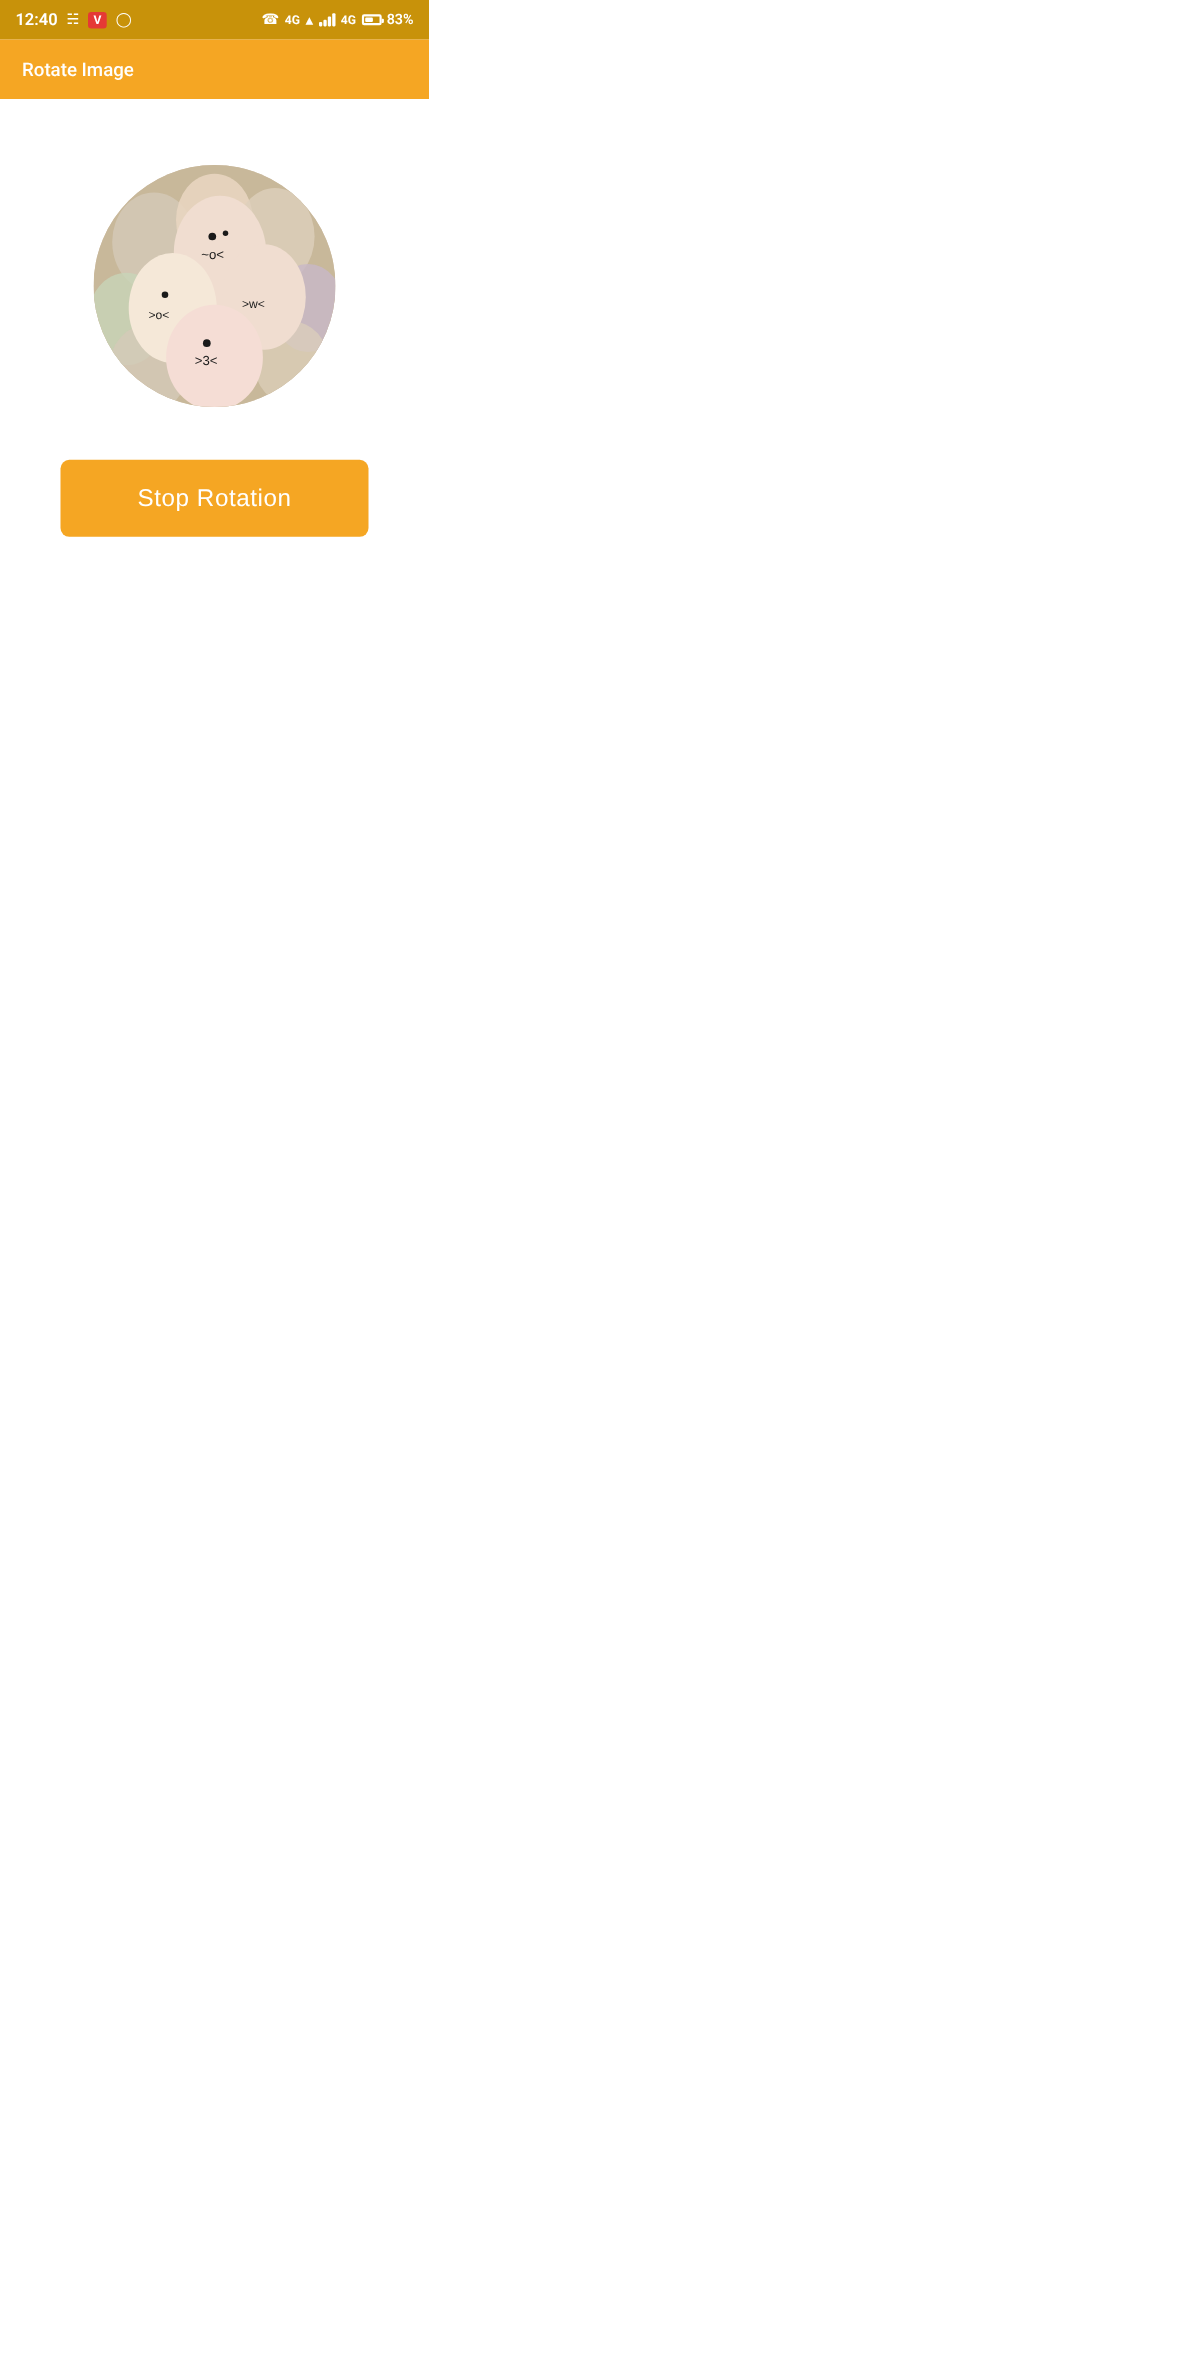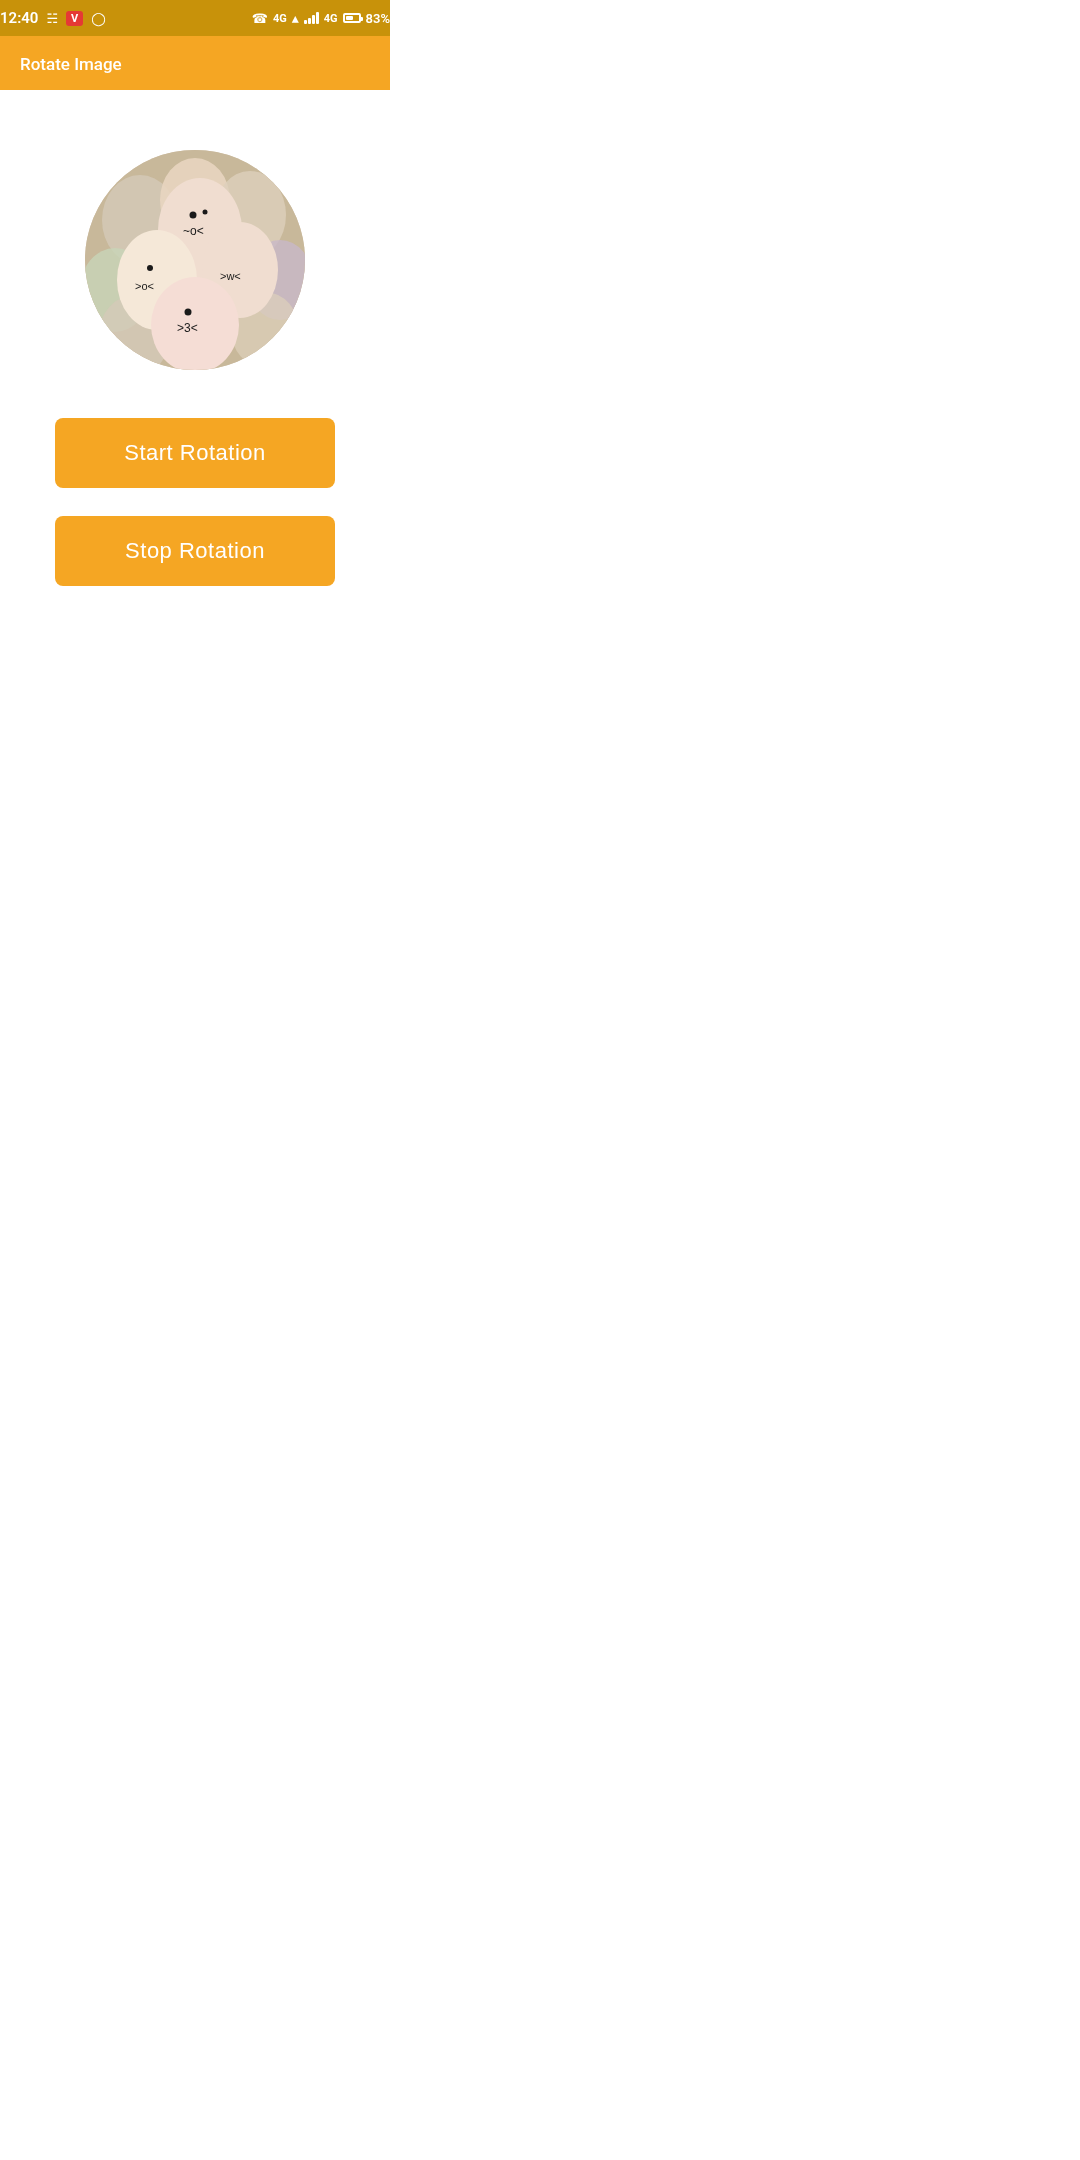--- a/index.html
+++ b/index.html
@@ -16,21 +16,21 @@
       font-family: 'Roboto', Arial, sans-serif;
       overflow-x: hidden;
     }
 
     
     .status-bar {
       background: #c8920a;
       display: flex;
       align-items: center;
       justify-content: space-between;
-      padding: 6px 0;
+      padding: 6px 14px;
       height: 36px;
     }
 
     .status-left {
       display: flex;
       align-items: center;
       gap: 8px;
     }
 
     .status-time {
@@ -256,17 +256,16 @@
 
         <ellipse cx="110" cy="175" rx="44" ry="48" fill="#f5ddd5"></ellipse>
 
         <circle cx="103" cy="162" r="3.5" fill="#1a1a1a"></circle>
 
         <text x="92" y="182" font-size="12" fill="#1a1a1a" font-family="Arial">&gt;3&lt;</text>
       </svg>
     </div>
   </div>
 
-  <button class="btn-start">Start Rotation</button>
 
   <button class="btn-stop">Stop Rotation</button>
 
 </div>
 
 </body></html>

